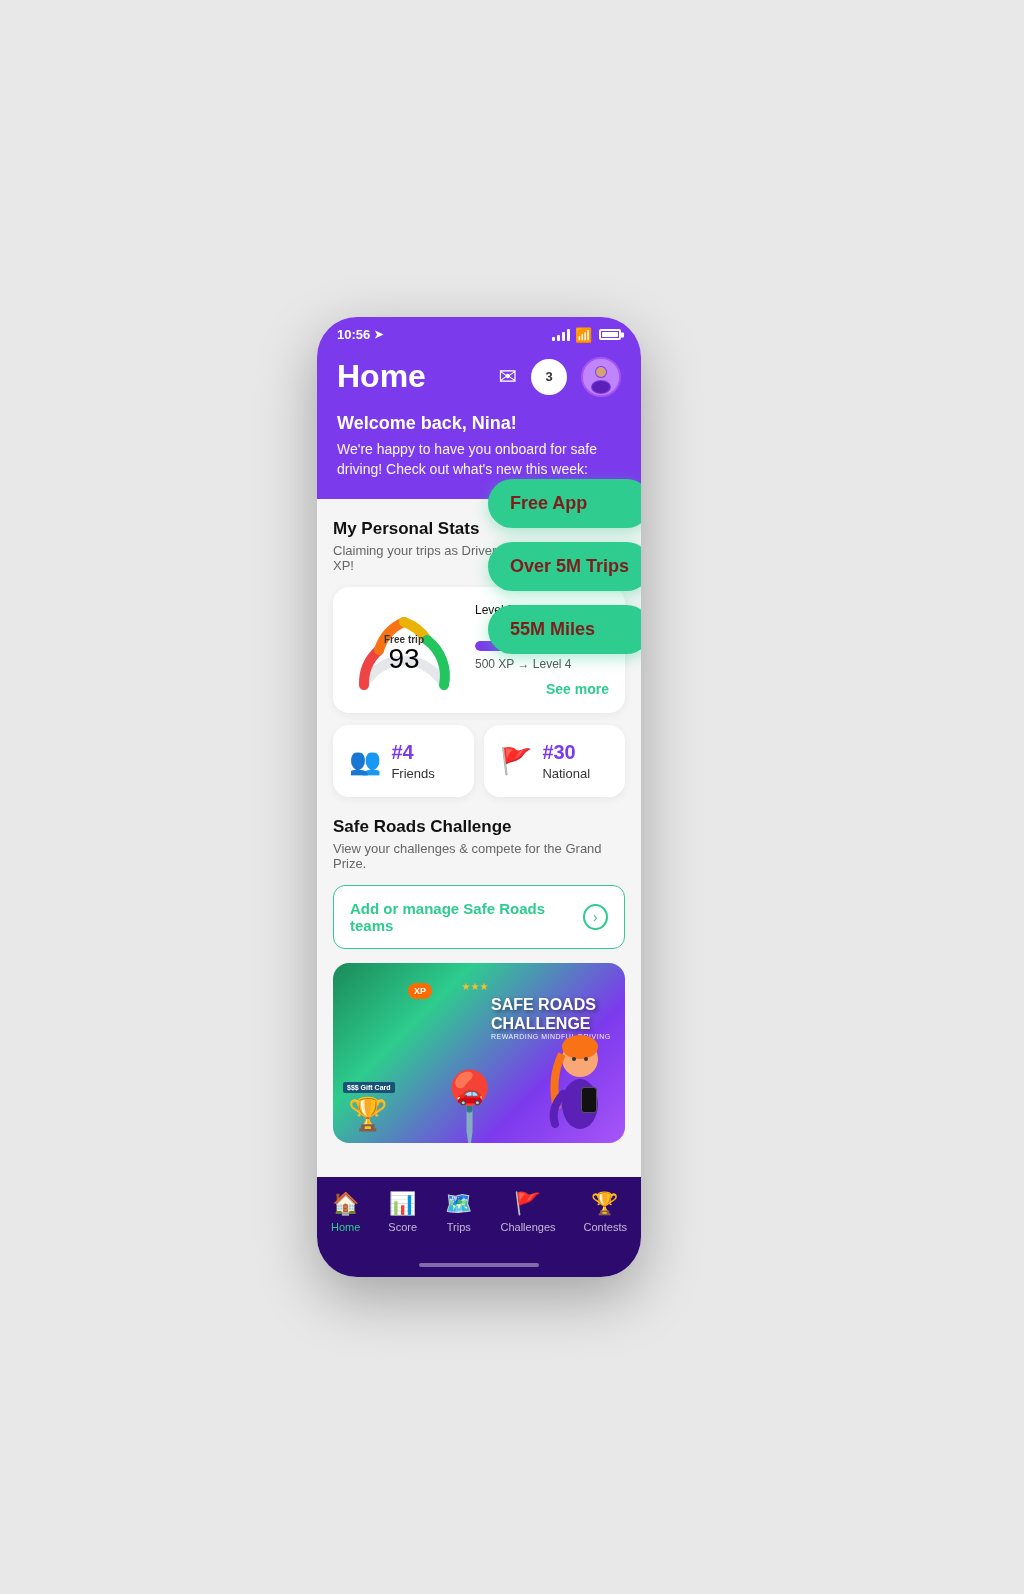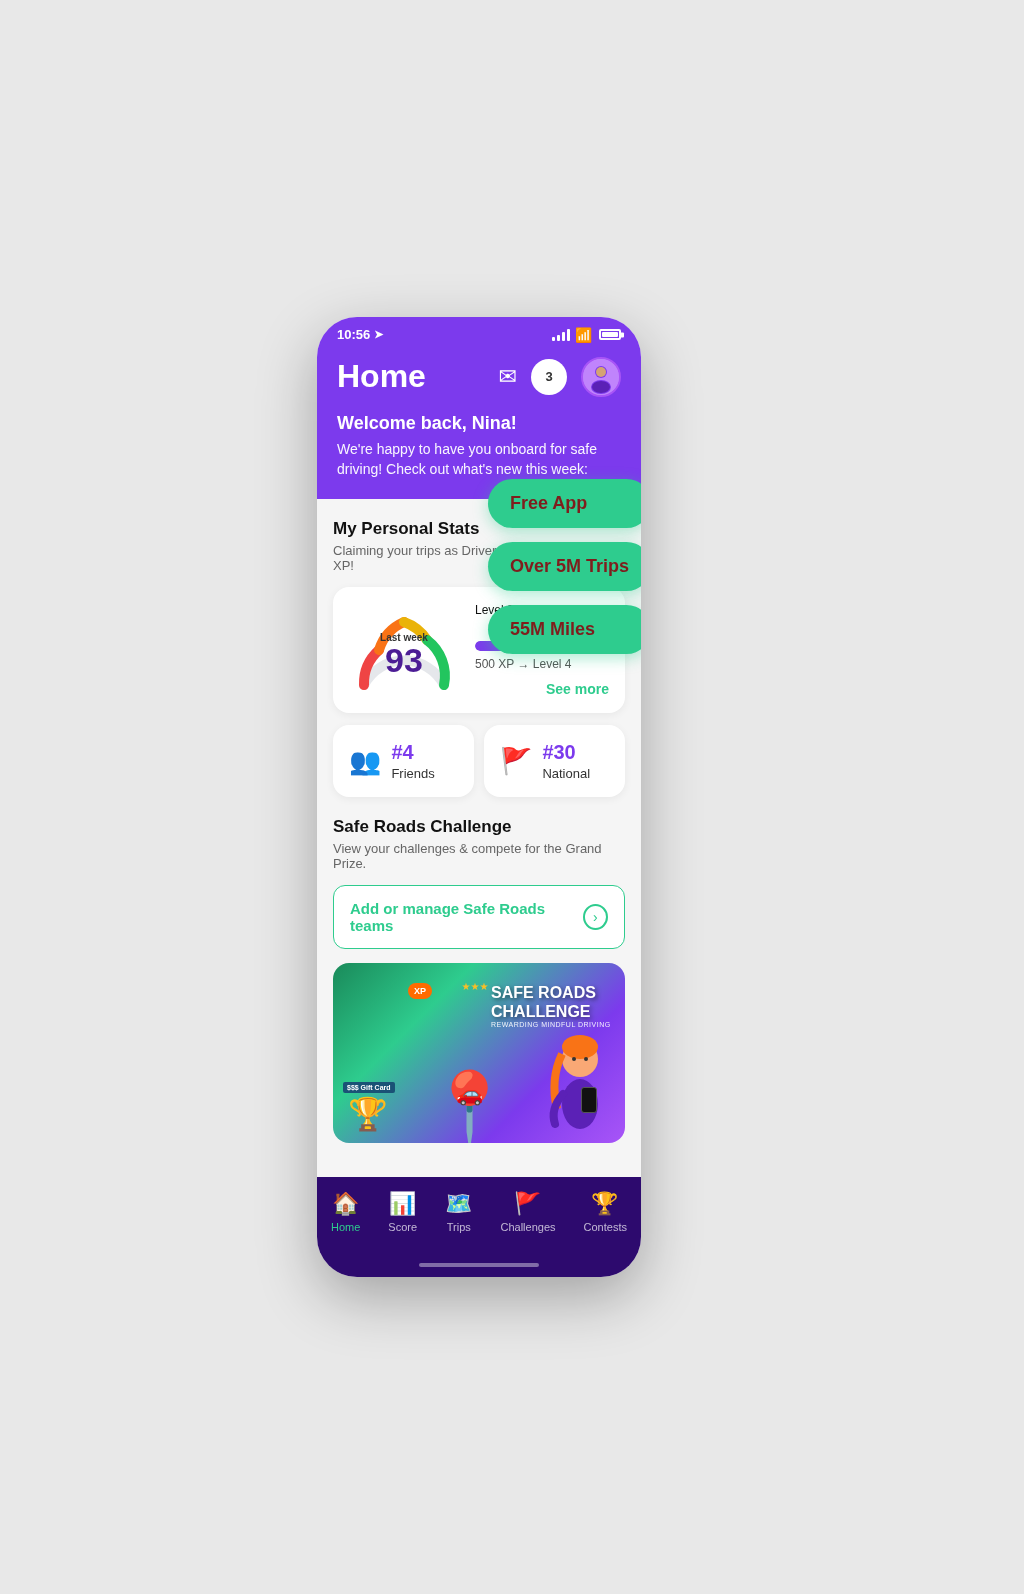--- a/index.html
+++ b/index.html
@@ -201,23 +201,23 @@
       transform: translate(-50%, -40%);
       text-align: center;
     }
     .gauge-label {
       font-size: 10px;
       font-weight: 600;
       color: #333;
       display: block;
     }
     .gauge-number {
-      font-size: 34px;
-      font-weight: 700;
-      color: #4c1d95;
+      font-size: 28px;
+      font-weight: 400;
+      color: #000000;
       display: block;
       line-height: 1;
     }
 
     
     .level-info { flex: 1; }
     .level-title {
       font-size: 12px;
       font-weight: 400;
       color: #111;
@@ -438,21 +438,21 @@
 
               <path d="M 15 80 A 45 45 0 0 1 30 45" fill="none" stroke="#ef4444" stroke-width="10" stroke-linecap="round"></path>
 
               <path d="M 30 45 A 45 45 0 0 1 55 17" fill="none" stroke="#f97316" stroke-width="10" stroke-linecap="round"></path>
 
               <path d="M 55 17 A 45 45 0 0 1 78 35" fill="none" stroke="#eab308" stroke-width="10" stroke-linecap="round"></path>
 
               <path d="M 78 35 A 45 45 0 0 1 95 80" fill="none" stroke="#22c55e" stroke-width="10" stroke-linecap="round"></path>
             </svg>
             <div class="gauge-text">
-              <span class="gauge-label">Last week</span>
+              <span class="gauge-label">Free trip</span>
               <span class="gauge-number">93</span>
             </div>
           </div>
 
           <div class="level-info">
             <div class="level-title">Level 3</div>
             <div class="xp-bar-container">
               <div class="xp-bar-fill"></div>
             </div>
             <div class="xp-text">500 XP → Level 4</div>
@@ -494,21 +494,21 @@
             <span style="font-size:32px;">🏆</span>
           </div>
 
           <div style="position:absolute;left:50%;transform:translateX(-60%);bottom:0;">
             <div style="position:relative;display:flex;align-items:center;justify-content:center;">
               <span style="font-size:70px;line-height:1;">📍</span>
               <span style="position:absolute;top:8px;font-size:22px;">🚗</span>
             </div>
           </div>
 
-          <div style="position:absolute;top:20px;left:50%;transform:translateX(10%);">
+          <div style="position:absolute;top:32px;left:50%;transform:translateX(10%);">
             <div style="font-size:16px;font-weight:900;color:white;text-transform:uppercase;text-shadow:2px 2px 4px rgba(0,0,0,0.5);line-height:1.2;">SAFE ROADS<br>CHALLENGE</div>
             <div style="font-size:7px;color:white;text-transform:uppercase;letter-spacing:0.5px;opacity:0.9;">REWARDING MINDFUL DRIVING</div>
           </div>
 
           <div style="position:absolute;left:50%;transform:translateX(-65%);top:18px;font-size:10px;color:#fbbf24;">★★★</div>
 
           <div style="position:absolute;right:10px;bottom:0;">
             <svg width="70" height="120" viewBox="0 0 70 120" fill="none">
 
               <ellipse cx="35" cy="85" rx="18" ry="25" fill="#5b21b6"></ellipse>

